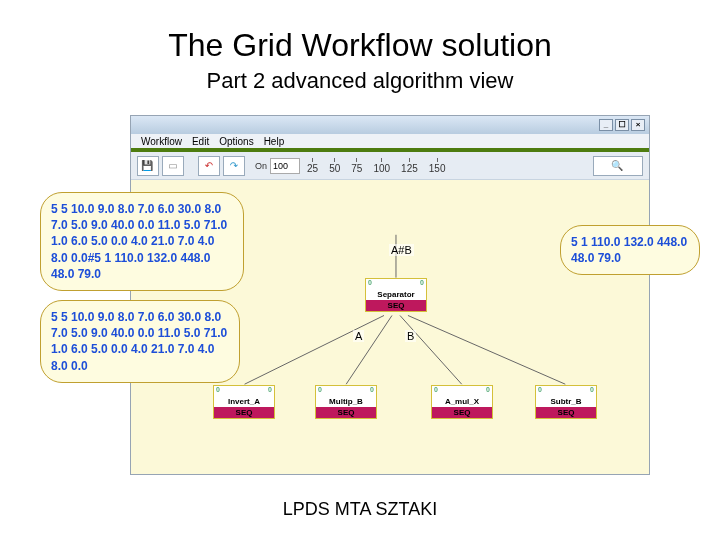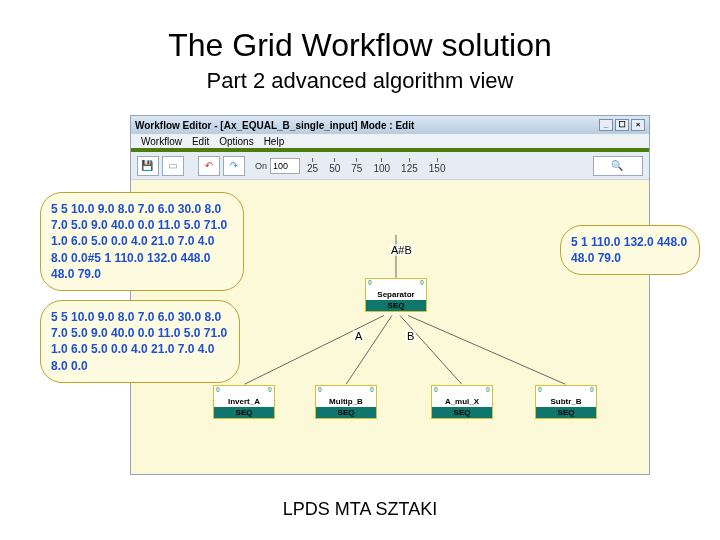--- a/index.html
+++ b/index.html
@@ -15,36 +15,35 @@
   .toolbar { height: 28px; background: #e6ecf3; border-bottom: 1px solid #c8d4e0; display: flex; align-items: center; padding: 0 6px; gap: 3px; }
   .tbtn { width: 22px; height: 20px; background: #fff; border: 1px solid #9ab; display: flex; align-items: center; justify-content: center; font-size: 10px; cursor: pointer; }
   .ticks { display: flex; font-size: 10px; color: #333; margin-left: 4px; gap: 11px; align-items: center; }
   .ticks span::before { content: ''; display: block; width: 1px; height: 4px; background: #666; margin: 0 auto 1px; }
   .canvas { position: absolute; left: 0; top: 64px; right: 0; bottom: 0; background: #fcf9d8; overflow: hidden; }
   .node { position: absolute; width: 62px; background: #fff; border: 1px solid #d4c03a; font-size: 8px; font-weight: bold; }
   .node-head { height: 10px; background: #fff; display: flex; justify-content: space-between; padding: 0 2px; font-size: 7px; color: #5a7; }
   .node-head::before { content: "0"; }
   .node-head::after { content: "0"; }
   .node-label { background: #fff; text-align: center; padding: 1px; font-size: 8px; color: #000; white-space: nowrap; overflow: hidden; }
-  .node-seq { background: #0f766e; color: #000; text-align: center; font-size: 8px; padding: 1px; }
+  .node-seq { background: #be185d; color: #000; text-align: center; font-size: 8px; padding: 1px; }
   .edge-label { position: absolute; font-size: 11px; font-weight: normal; color: #000; background: rgba(255,255,255,0.6); padding: 0 2px; }
   .callout { position: absolute; background: #fefce0; border: 1px solid #c0a030; border-radius: 22px; padding: 8px 10px; font-size: 12px; font-weight: bold; line-height: 1.35; color: #1d4ed8; }
   .footer { position: absolute; bottom: 20px; left: 0; right: 0; text-align: center; font-size: 18px; color: #000; }
   svg.lines { position: absolute; inset: 0; pointer-events: none; }
   .zoom-input { width: 30px; height: 16px; font-size: 9px; border: 1px solid #aaa; padding: 0 2px; }
 </style>
 </head>
 <body>
 
 <div class="title">The Grid Workflow solution</div>
 <div class="subtitle">Part 2 advanced algorithm view</div>
 
 <div class="editor-frame">
   <div class="titlebar">
-    <span>Workflow Editor - [Ax_EQUAL_B_single_input]  Mode : Edit</span>
     <div class="spacer"></div>
     <div class="win-btn">_</div>
     <div class="win-btn">☐</div>
     <div class="win-btn">×</div>
   </div>
   <div class="menubar">
     <span>Workflow</span>
     <span>Edit</span>
     <span>Options</span>
     <span>Help</span>

